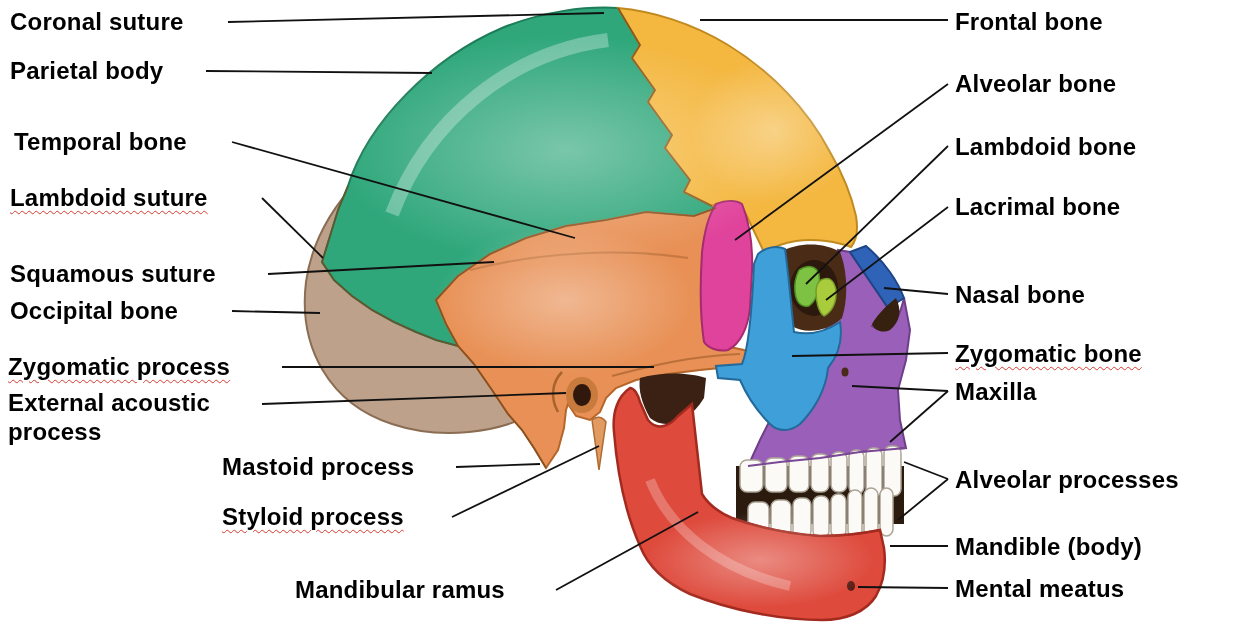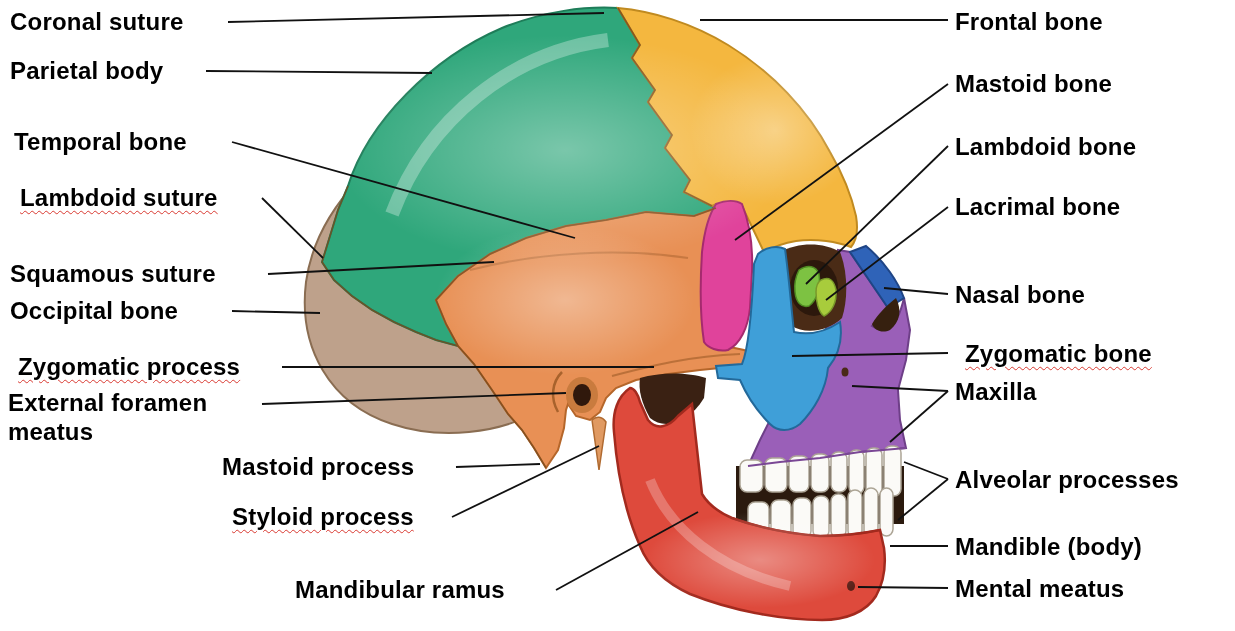--- a/index.html
+++ b/index.html
@@ -1,21 +1,21 @@
 <!DOCTYPE html>
 <html><head>
 <meta charset="utf-8">
 <style>
   html,body{margin:0;padding:0;background:#fff;}
   body{width:1235px;height:631px;overflow:hidden;font-family:"Liberation Sans",sans-serif;}
   .stage{position:relative;width:1129px;height:631px;}
   .stage svg{position:absolute;left:0;top:0;}
   .label{position:absolute;font-weight:bold;font-size:24px;color:#000;white-space:nowrap;line-height:1.2;letter-spacing:.2px;}
   .label.wrap{white-space:normal;width:250px;}
-  .misspell{text-decoration:underline wavy #d93a32;text-decoration-thickness:1px;text-underline-offset:4px;margin-left:10px;}
+  .misspell{text-decoration:underline wavy #d93a32;text-decoration-thickness:1px;text-underline-offset:4px;}
 </style>
 </head>
 <body>
 
 <div class="stage">
 
 <svg width="1235" height="631" viewBox="0 0 1235 631">
   <defs>
     <radialGradient id="hl">
       <stop offset="0" stop-color="#ffffff" stop-opacity="0.36"></stop>
@@ -154,27 +154,27 @@
   </g>
 </svg>
 
 <div class="label" style="left:10px;top:8px">Coronal suture</div>
 <div class="label" style="left:10px;top:57px">Parietal body</div>
 <div class="label" style="left:14px;top:128px">Temporal bone</div>
 <div class="label misspell" style="left:10px;top:184px">Lambdoid suture</div>
 <div class="label" style="left:10px;top:260px">Squamous suture</div>
 <div class="label" style="left:10px;top:297px">Occipital bone</div>
 <div class="label misspell" style="left:8px;top:353px">Zygomatic process</div>
-<div class="label wrap" style="left:8px;top:389px;width:240px">External foramen meatus</div>
+<div class="label wrap" style="left:8px;top:389px;width:240px">External acoustic process</div>
 <div class="label" style="left:222px;top:453px">Mastoid process</div>
 <div class="label misspell" style="left:222px;top:503px">Styloid process</div>
 <div class="label" style="left:295px;top:576px">Mandibular ramus</div>
 
 <div class="label" style="left:955px;top:8px">Frontal bone</div>
-<div class="label" style="left:955px;top:70px">Mastoid bone</div>
+<div class="label" style="left:955px;top:70px">Alveolar bone</div>
 <div class="label" style="left:955px;top:133px">Lambdoid bone</div>
 <div class="label" style="left:955px;top:193px">Lacrimal bone</div>
 <div class="label" style="left:955px;top:281px">Nasal bone</div>
 <div class="label misspell" style="left:955px;top:340px">Zygomatic bone</div>
 <div class="label" style="left:955px;top:378px">Maxilla</div>
 <div class="label" style="left:955px;top:466px">Alveolar processes</div>
 <div class="label" style="left:955px;top:533px">Mandible (body)</div>
 <div class="label" style="left:955px;top:575px">Mental meatus</div>
 
 </div>

